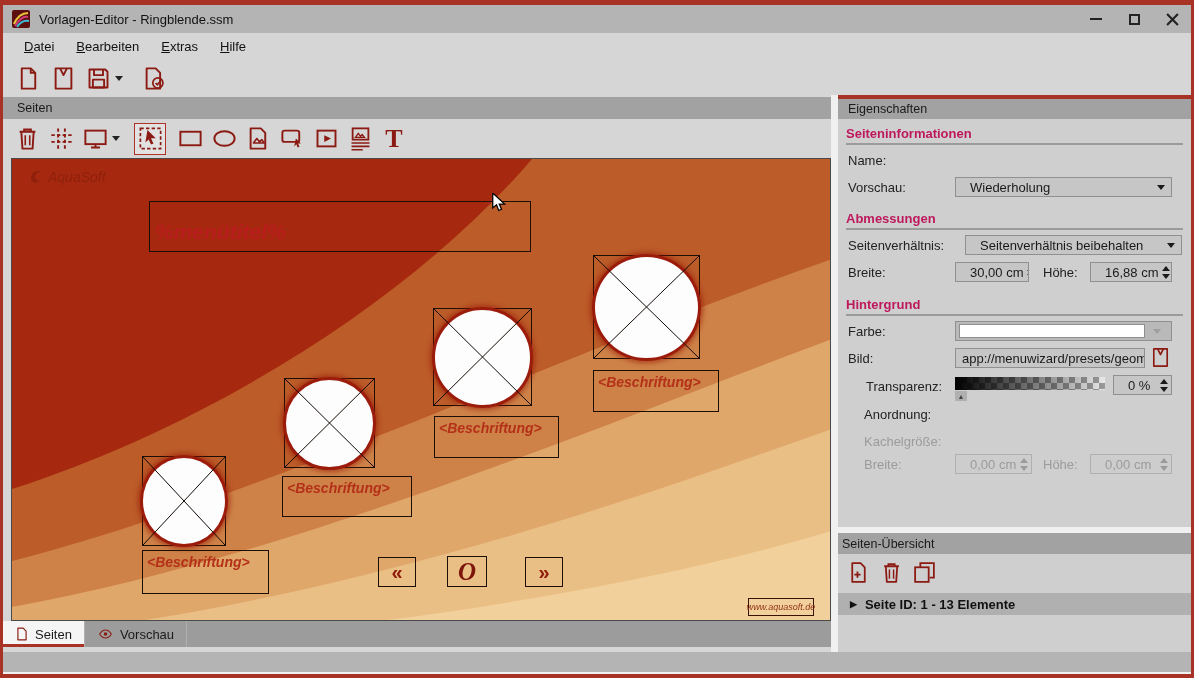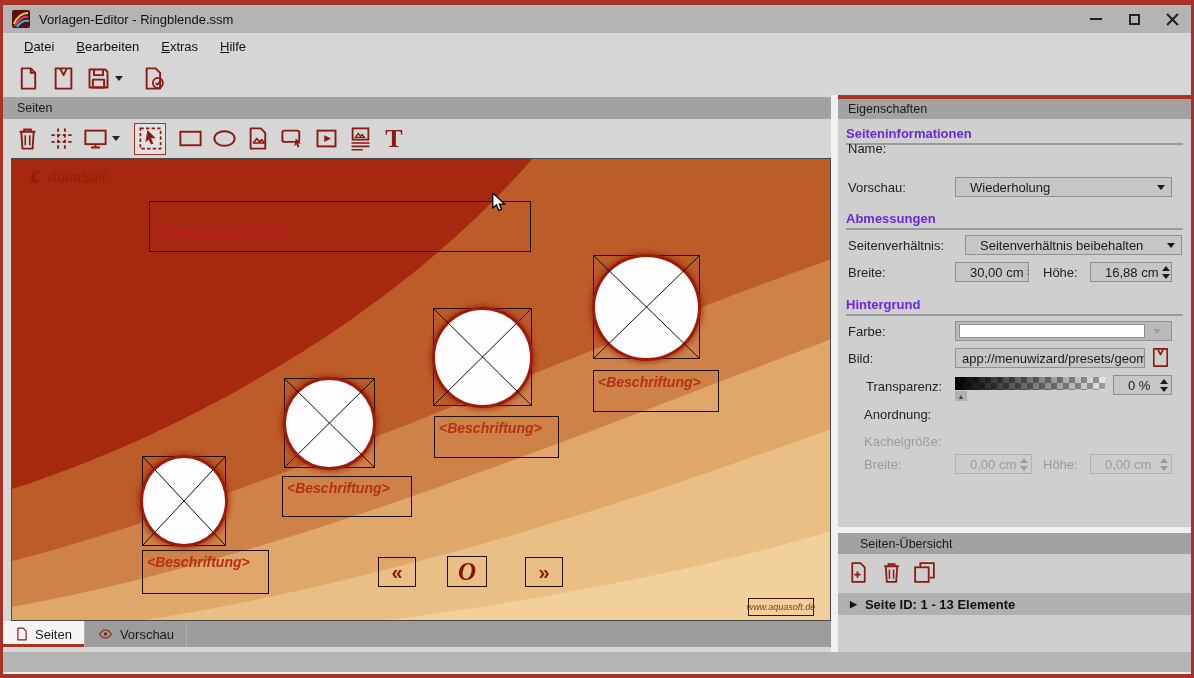--- a/index.html
+++ b/index.html
@@ -47,21 +47,21 @@
   
   .tabbar{position:absolute;left:0;top:524px;width:828px;height:26px;background:#9c9c9c;display:flex;}
   .tab{display:flex;align-items:center;gap:6px;padding:0 12px;font-size:13px;color:#1a1a1a;position:relative;border-right:1px solid #b0b0b0;}
   .tab.active{background:#f5f5f5;}
   .tab.active .underline{position:absolute;left:0;bottom:0;width:100%;height:3px;background:#a93226;}
   
   .right-col{position:absolute;left:831px;top:95px;width:360px;height:557px;background:#f0f0f0;}
   .props-panel{position:absolute;left:7px;top:0;width:353px;height:432px;background:#cfcfcf;}
   .accent-line{position:absolute;left:0;top:0;width:100%;height:4px;}
   .props-header{position:absolute;left:0;top:4px;width:100%;height:20px;padding-left:10px;}
-  .sec-title{position:absolute;font-size:13px;font-weight:bold;color:#6d28d9;}
+  .sec-title{position:absolute;font-size:13px;font-weight:bold;color:#be185d;}
   .sec-rule{position:absolute;height:2px;background:#9b9b9b;width:337px;left:8px;}
   .plabel{position:absolute;font-size:13px;color:#222;}
   .plabel.dis{color:#9b9b9b;}
   .field{position:absolute;height:20px;background:#c6c6c6;border:1px solid #909090;font-size:13px;color:#1a1a1a;display:flex;align-items:center;padding:0 6px;overflow:hidden;white-space:nowrap;}
   .field .grow{flex:1;margin-left:8px;}
   .dda{width:0;height:0;border-left:4px solid transparent;border-right:4px solid transparent;border-top:5px solid #1a1a1a;margin-left:4px;}
   .spin-col{display:flex;flex-direction:column;justify-content:center;gap:3px;margin-left:4px;align-items:center;}
   .up{width:0;height:0;border-left:4px solid transparent;border-right:4px solid transparent;border-bottom:5px solid #1a1a1a;}
   .dn{width:0;height:0;border-left:4px solid transparent;border-right:4px solid transparent;border-top:5px solid #1a1a1a;}
   .field.dis{color:#9b9b9b;border-color:#b0b0b0;background:#cdcdcd;}
@@ -367,21 +367,21 @@
 
     <div class="props-panel">
       <div class="accent-line" style="background: rgb(169, 50, 38);"></div>
       <div class="panel-header props-header" style="padding-left:10px">
         <span>Eigenschaften</span>
       </div>
 
       <div class="sec-title" style="left:8px;top:31px">Seiteninformationen</div>
       <div class="sec-rule" style="top:48px"></div>
 
-      <div class="plabel" style="left:10px;top:46px">Name:</div>
+      <div class="plabel" style="left:10px;top:58px">Name:</div>
 
       <div class="plabel" style="left:10px;top:85px">Vorschau:</div>
       <div class="field" style="left:117px;top:82px;width:217px">
           <span class="grow">Wiederholung</span>
           <div class="dda"></div>
         </div>
 
       <div class="sec-title" style="left:8px;top:116px">Abmessungen</div>
       <div class="sec-rule" style="top:133px"></div>
 
@@ -454,21 +454,21 @@
       <div class="field dis" style="left:252px;top:359px;width:82px;padding-right:3px">
           <span class="grow">0,00 cm</span>
           <div class="spin-col">
             <div class="up"></div>
             <div class="dn"></div>
           </div>
         </div>
     </div>
 
     <div class="overview-panel">
-      <div class="panel-header ov-header" style="padding-left:22px">
+      <div class="panel-header ov-header" style="padding-left:4px">
         <span>Seiten-Übersicht</span>
       </div>
       <div class="ov-icons">
         <div>
             <svg class="tico" style="width:25px;height:25px" viewBox="0 0 24 24">
               <use href="#i-addpage"></use>
             </svg>
           </div>
         <div>
             <svg class="tico" style="width:25px;height:25px" viewBox="0 0 24 24">

